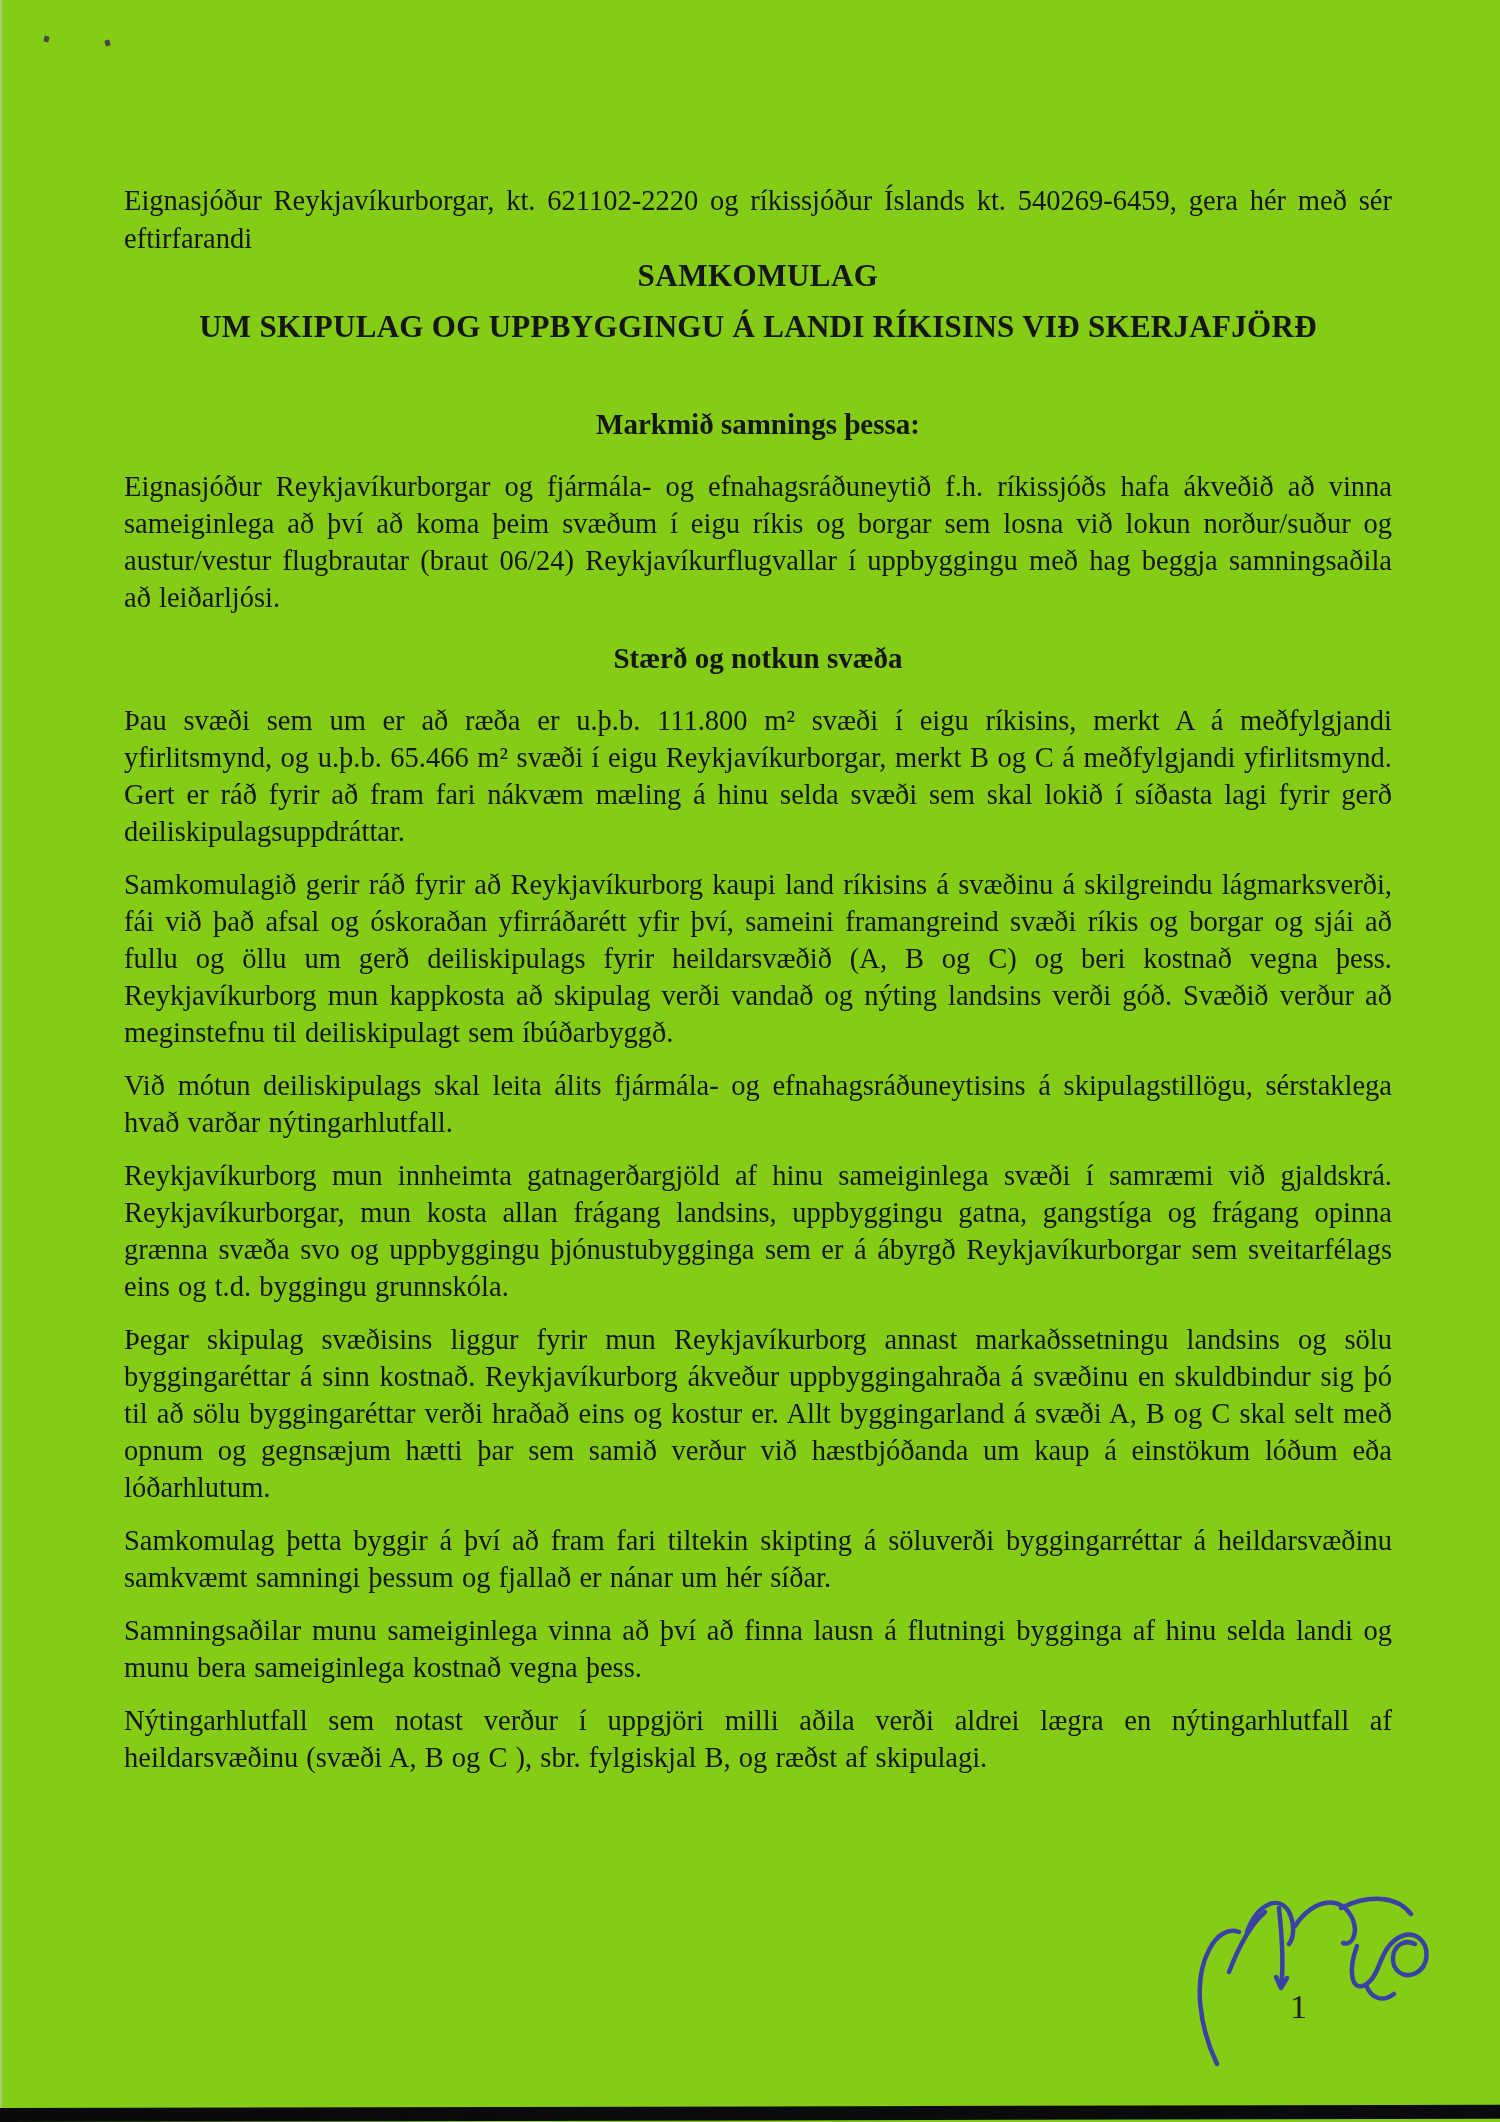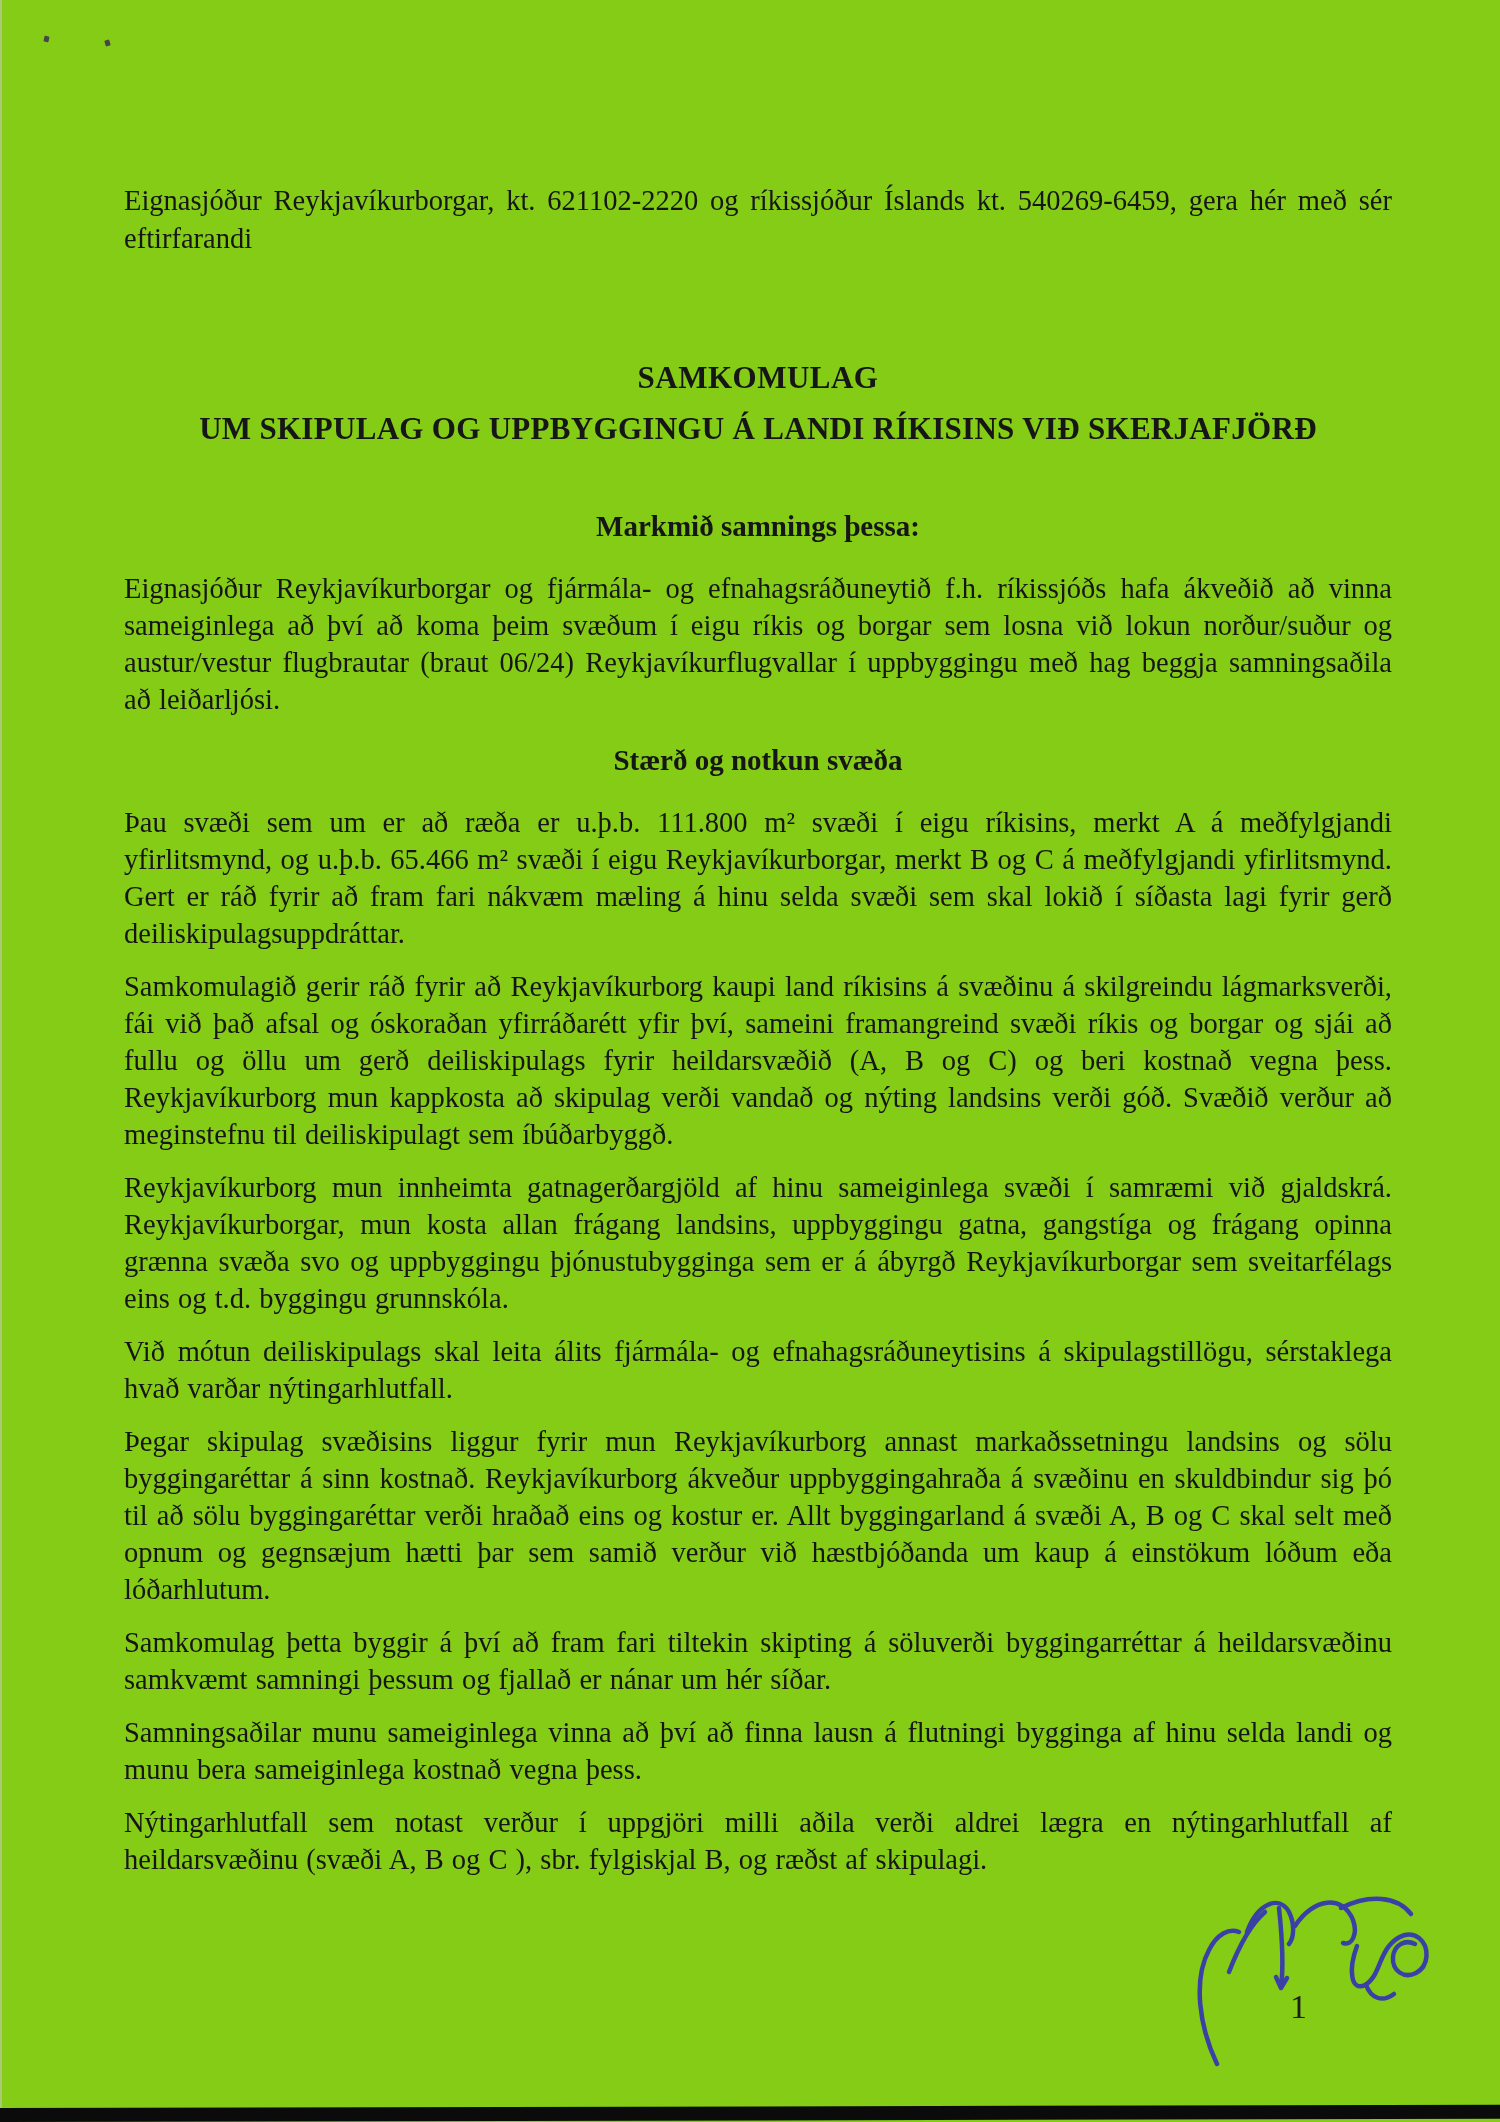--- a/index.html
+++ b/index.html
@@ -43,21 +43,20 @@
     top: 182px;
     width: 1268px;
   }
   .intro {
     margin: 0;
     font-size: 28.5px;
     line-height: 38px;
     text-align: justify;
   }
   .title-block {
-    margin-top: 102px;
     text-align: center;
     font-weight: bold;
   }
   .title-main {
     margin: 0;
     font-size: 31px;
     letter-spacing: 0.5px;
   }
   .title-sub {
     margin: 15px 0 0 0;
@@ -113,22 +112,22 @@
       <div class="title-main">SAMKOMULAG</div>
       <div class="title-sub">UM SKIPULAG OG UPPBYGGINGU Á LANDI RÍKISINS VIÐ SKERJAFJÖRÐ</div>
     </div>
 
     <h2 class="section-heading h-markmid">Markmið samnings þessa:</h2>
     <p class="body after-heading">Eignasjóður Reykjavíkurborgar og fjármála- og efnahagsráðuneytið f.h. ríkissjóðs hafa ákveðið að vinna sameiginlega að því að koma þeim svæðum í eigu ríkis og borgar sem losna við lokun norður/suður og austur/vestur flugbrautar (braut 06/24) Reykjavíkurflugvallar í uppbyggingu með hag beggja samningsaðila að leiðarljósi.</p>
 
     <h2 class="section-heading h-staerd">Stærð og notkun svæða</h2>
     <p class="body after-heading">Þau svæði sem um er að ræða er u.þ.b. 111.800 m² svæði í eigu ríkisins, merkt A á meðfylgjandi yfirlitsmynd, og u.þ.b. 65.466 m² svæði í eigu Reykjavíkurborgar, merkt B og C á meðfylgjandi yfirlitsmynd. Gert er ráð fyrir að fram fari nákvæm mæling á hinu selda svæði sem skal lokið í síðasta lagi fyrir gerð deiliskipulagsuppdráttar.</p>
     <p class="body">Samkomulagið gerir ráð fyrir að Reykjavíkurborg kaupi land ríkisins á svæðinu á skilgreindu lágmarksverði, fái við það afsal og óskoraðan yfirráðarétt yfir því, sameini framangreind svæði ríkis og borgar og sjái að fullu og öllu um gerð deiliskipulags fyrir heildarsvæðið (A, B og C) og beri kostnað vegna þess. Reykjavíkurborg mun kappkosta að skipulag verði vandað og nýting landsins verði góð. Svæðið verður að meginstefnu til deiliskipulagt sem íbúðarbyggð.</p>
+    <p class="body">Við mótun deiliskipulags skal leita álits fjármála- og efnahagsráðuneytisins á skipulagstillögu, sérstaklega hvað varðar nýtingarhlutfall.</p>
     <p class="body">Reykjavíkurborg mun innheimta gatnagerðargjöld af hinu sameiginlega svæði í samræmi við gjaldskrá. Reykjavíkurborgar, mun kosta allan frágang landsins, uppbyggingu gatna, gangstíga og frágang opinna grænna svæða svo og uppbyggingu þjónustubygginga sem er á ábyrgð Reykjavíkurborgar sem sveitarfélags eins og t.d. byggingu grunnskóla.</p>
-    <p class="body">Við mótun deiliskipulags skal leita álits fjármála- og efnahagsráðuneytisins á skipulagstillögu, sérstaklega hvað varðar nýtingarhlutfall.</p>
     <p class="body">Þegar skipulag svæðisins liggur fyrir mun Reykjavíkurborg annast markaðssetningu landsins og sölu byggingaréttar á sinn kostnað. Reykjavíkurborg ákveður uppbyggingahraða á svæðinu en skuldbindur sig þó til að sölu byggingaréttar verði hraðað eins og kostur er. Allt byggingarland á svæði A, B og C skal selt með opnum og gegnsæjum hætti þar sem samið verður við hæstbjóðanda um kaup á einstökum lóðum eða lóðarhlutum.</p>
     <p class="body">Samkomulag þetta byggir á því að fram fari tiltekin skipting á söluverði byggingarréttar á heildarsvæðinu samkvæmt samningi þessum og fjallað er nánar um hér síðar.</p>
     <p class="body">Samningsaðilar munu sameiginlega vinna að því að finna lausn á flutningi bygginga af hinu selda landi og munu bera sameiginlega kostnað vegna þess.</p>
     <p class="body">Nýtingarhlutfall sem notast verður í uppgjöri milli aðila verði aldrei lægra en nýtingarhlutfall af heildarsvæðinu (svæði A, B og C ), sbr. fylgiskjal B, og ræðst af skipulagi.</p>
   </div>
 
   <div class="signature-wrap">
     <svg viewBox="0 0 256 196" xmlns="http://www.w3.org/2000/svg">
       <g fill="none" stroke-width="4.5" stroke-linecap="round" stroke-linejoin="round">
         <path d="M24,178 C6,140 0,94 16,64 C24,48 36,42 46,46" stroke="#3a41a6"></path>

